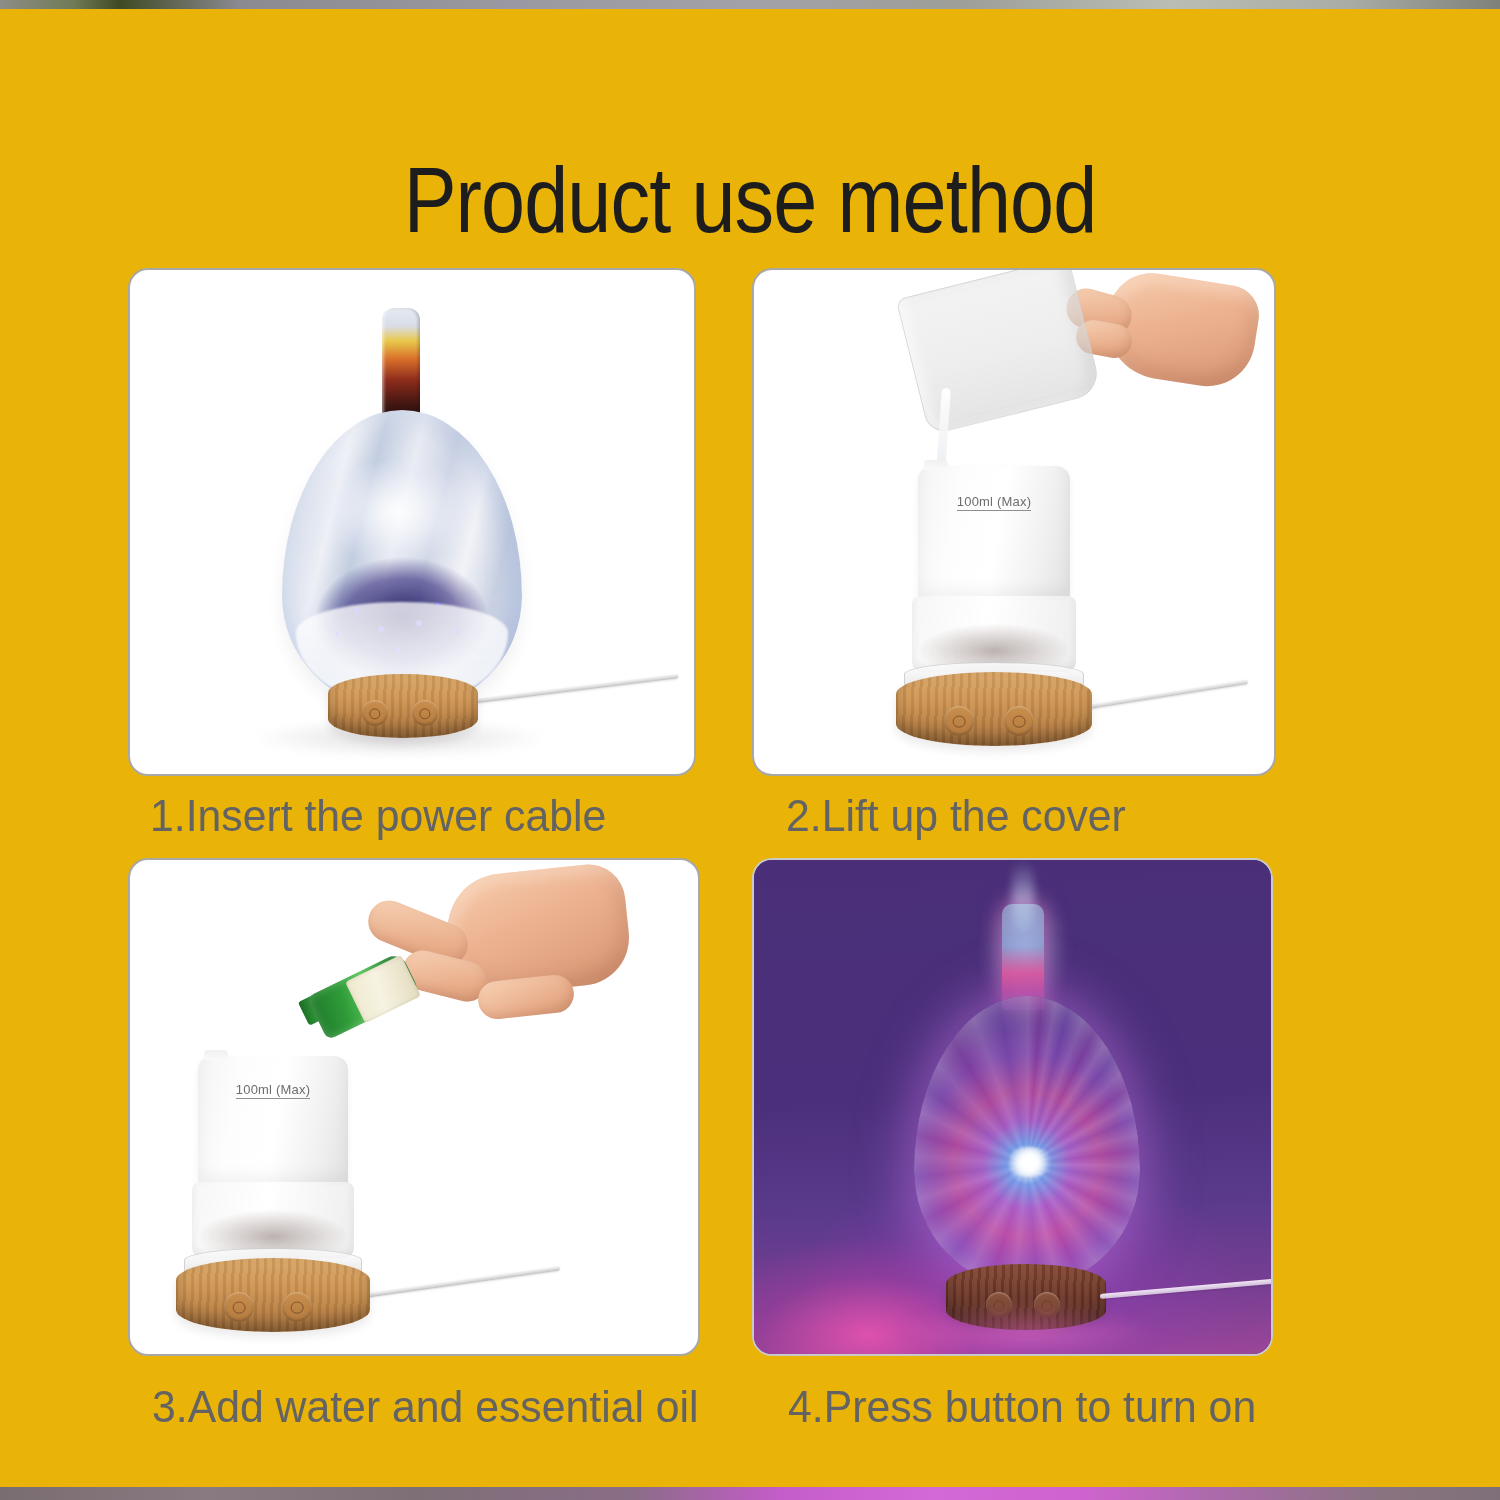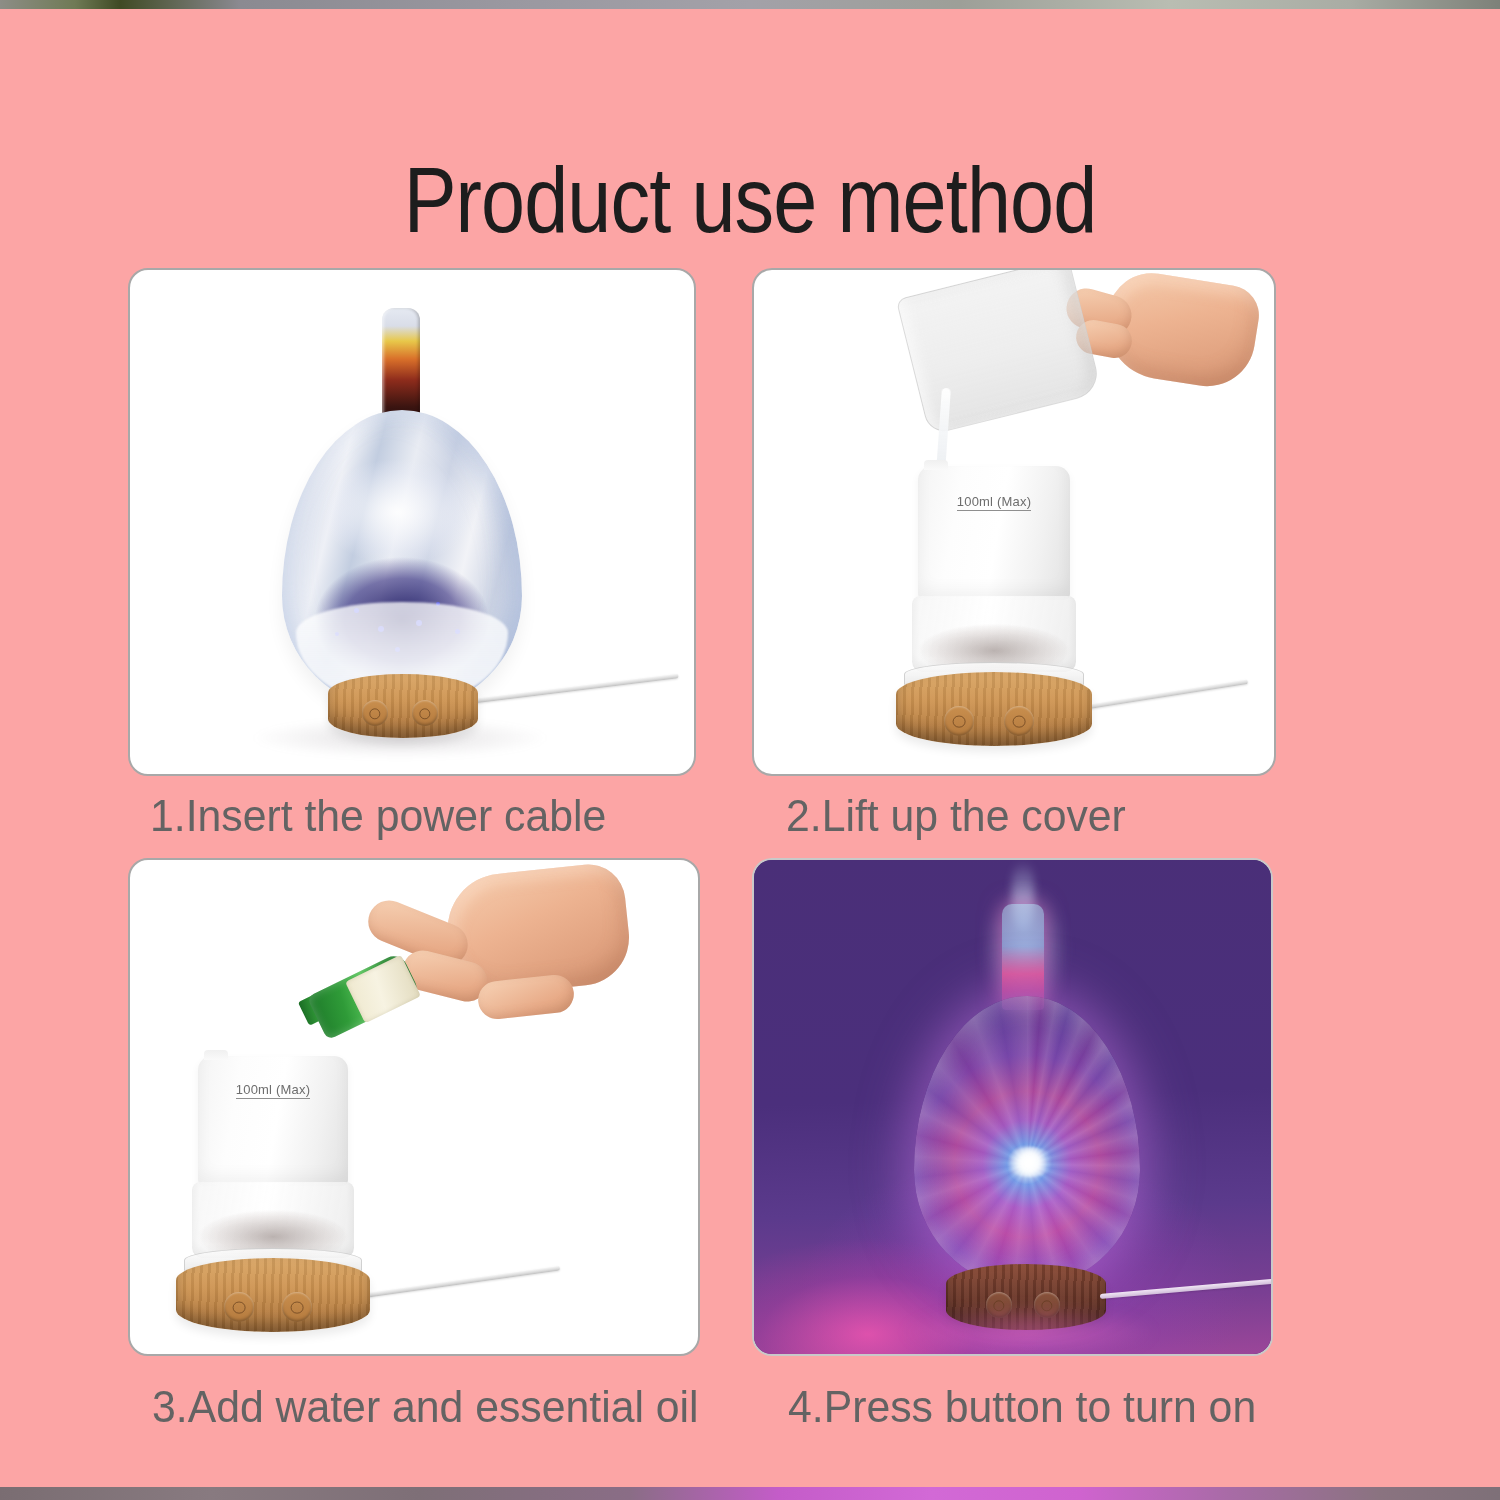--- a/index.html
+++ b/index.html
@@ -2,21 +2,21 @@
 <html><head>
 <meta charset="utf-8">
 <style>
   * { box-sizing: border-box; margin: 0; padding: 0; }
   html, body {
     width: 1500px; height: 1500px;
     background: #ffffff;
     font-family: "Liberation Sans", sans-serif;
     overflow: hidden;
   }
-  .page { position: relative; width: 1500px; height: 1500px; background: #fca5a5; }
+  .page { position: relative; width: 1500px; height: 1500px; background: #eab308; }
 
   
   .edge-strip-top {
     position: absolute; left: 0; top: 0; width: 1500px; height: 9px;
     background: linear-gradient(90deg,#8d8d86 0%, #6f7a55 5%, #3f4a24 8%,
                 #8b8a91 16%, #9a98a0 34%, #a3a1a8 50%, #9d9f98 64%,
                 #b9bdb2 78%, #a9aca4 90%, #7d8179 100%);
     filter: blur(0.4px);
   }
   .edge-strip-bottom {

